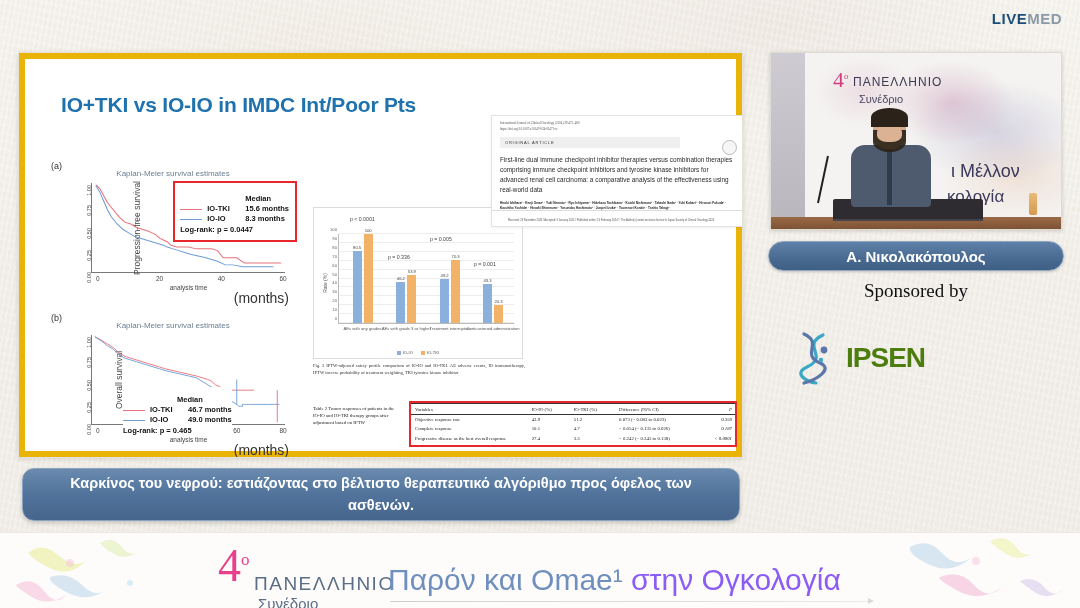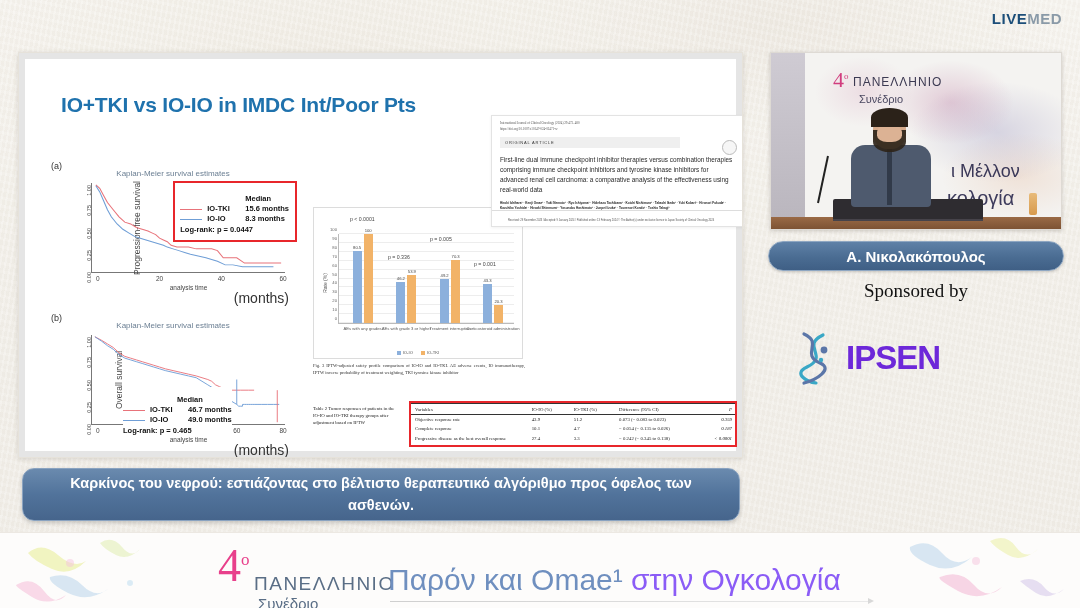--- a/index.html
+++ b/index.html
@@ -27,21 +27,21 @@
   .livemed {
     position:absolute; top:10px; right:18px;
     font-size:15px; font-weight:700; letter-spacing:.5px;
   }
   .livemed .live { color:#1c4e79; }
   .livemed .med  { color:#8a9aa8; font-weight:600; }
 
   
   .slide {
     position:absolute; left:18px; top:52px; width:725px; height:406px;
-    background:#e5e5e5;
+    background:#eab308;
     box-shadow:0 1px 5px rgba(80,70,60,.18);
     border:1px solid #e6e2da;
     overflow:hidden;
   }
   .slide-inner { position:absolute; inset:6px; background:#fff; }
 
   .slide-title {
     position:absolute; left:36px; top:34px;
     font-size:21px; font-weight:700; color:#1f72ad; letter-spacing:-.2px;
   }
@@ -202,21 +202,21 @@
   }
   .vband { position:absolute; left:0; top:0; width:34px; height:100%;
            background:linear-gradient(180deg,#cfcbd3,#b9b5bd); }
   .v4 { position:absolute; left:62px; top:14px; font-size:22px; color:#d13d7e;
         font-family:"Liberation Serif", serif; }
   .v4 sup { font-size:9px; }
   .vpan { position:absolute; left:82px; top:22px; font-size:12px; color:#3c3a52;
           letter-spacing:1px; font-weight:500; }
   .vsyn { position:absolute; left:88px; top:40px; font-size:11px; color:#4a4860; }
   .vmel { position:absolute; left:180px; top:108px; font-size:18px; color:#3a3858; }
-  .vonk { position:absolute; left:176px; top:134px; font-size:20px; color:#3d3b5c; }
+  .vonk { position:absolute; left:176px; top:134px; font-size:17px; color:#3d3b5c; }
   .vfloor { position:absolute; left:0; right:0; bottom:0; height:12px;
             background:linear-gradient(180deg,#9a6a46,#7d5334); }
   .vdesk { position:absolute; left:62px; bottom:8px; width:150px; height:22px;
            background:#2e2c30; border-radius:2px 2px 0 0;
            box-shadow:0 -2px 0 #46434a inset; }
   .vperson {
     position:absolute; left:78px; bottom:22px; width:84px; height:96px;
   }
   .vhead {
     position:absolute; left:24px; top:0; width:33px; height:38px;
@@ -253,21 +253,21 @@
   .sponsored {
     position:absolute; left:768px; top:280px; width:296px; text-align:center;
     font-family:"Liberation Serif", serif; font-size:19px; color:#111;
   }
   .ipsen {
     position:absolute; left:790px; top:330px; width:250px; height:56px;
     display:flex; align-items:center; gap:6px;
   }
   .ipsen svg { flex:none; }
   .ipsen .word {
-    font-size:33px; font-weight:700; color:#6d28d9; letter-spacing:-1px;
+    font-size:28px; font-weight:700; color:#4d7c0f; letter-spacing:-1px;
     font-family:"Liberation Sans", sans-serif;
   }
 
   
   .banner {
     position:absolute; left:22px; top:468px; width:718px; height:53px;
     background:linear-gradient(180deg,#6a8aae 0%, #51739b 50%, #46658c 100%);
     border-radius:12px; border:1px solid #8aa3c0;
     display:flex; align-items:center; justify-content:center; text-align:center;
     box-shadow:0 2px 4px rgba(0,0,0,.18);

